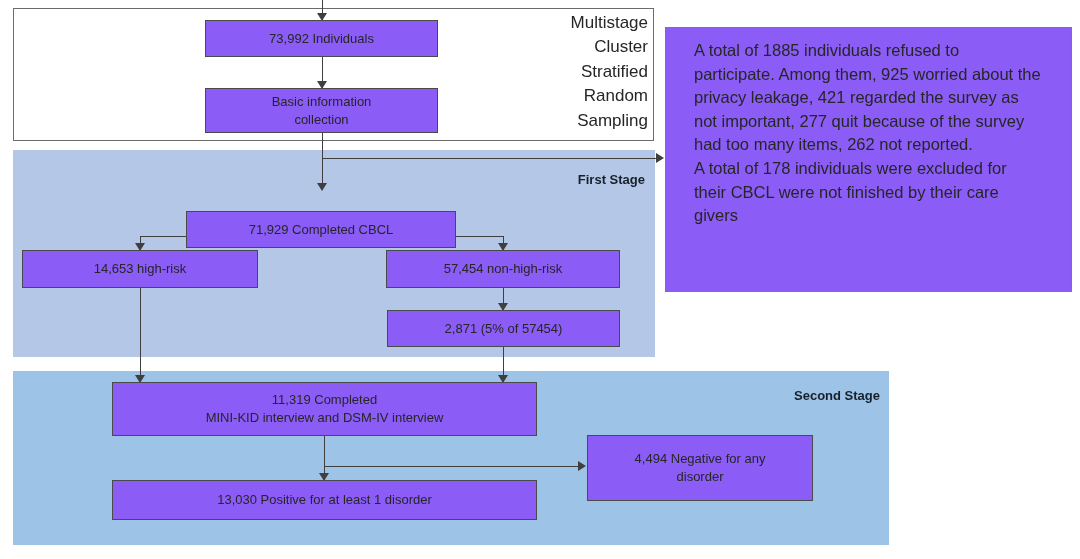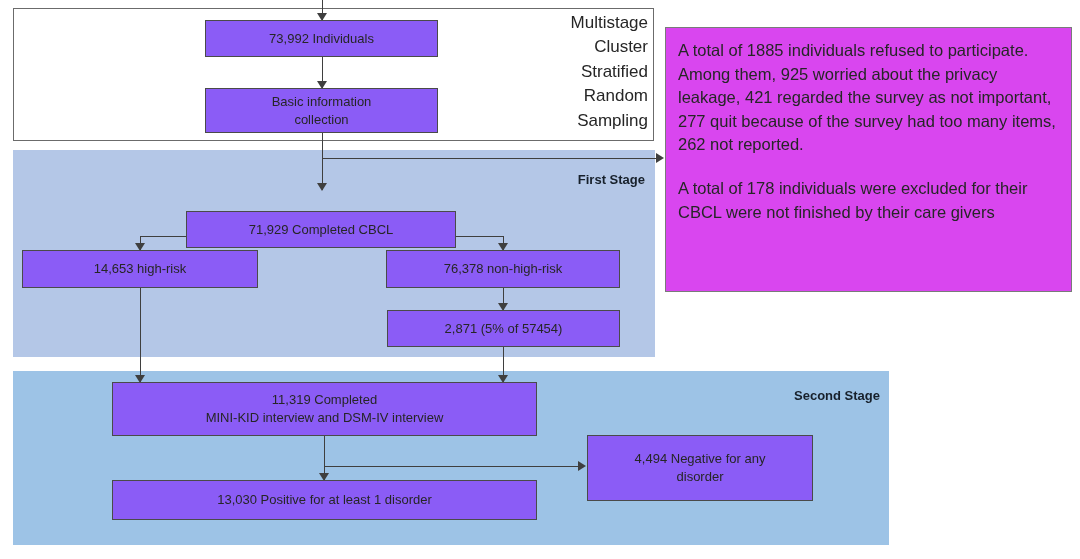--- a/index.html
+++ b/index.html
@@ -55,29 +55,29 @@
   #node-non-high-risk  { left: 386px; top: 250px; width: 234px; height: 38px; }
   #node-sample-2871    { left: 387px; top: 310px; width: 233px; height: 37px; }
   #node-mini-kid       { left: 112px; top: 382px; width: 425px; height: 54px; }
   #node-positive       { left: 112px; top: 480px; width: 425px; height: 40px; }
   #node-negative       { left: 587px; top: 435px; width: 226px; height: 66px; }
   
   #info-panel {
     position: absolute;
     left: 665px; top: 27px; width: 407px; height: 265px;
     box-sizing: border-box;
-    background: #d946ef;
+    background: #8b5cf6;
     border: 1.3px solid #7a7a7a;
-    padding: 11px 12px;
+    padding: 11px 28px;
     color: #262626;
     font-size: 16.5px;
     line-height: 1.43;
   }
   #info-panel p { margin: 0; }
-  #info-panel p + p { margin-top: 20px; }
+  #info-panel p + p { }
   
   #sampling-caption {
     position: absolute;
     left: 468px; top: 11px; width: 180px;
     text-align: right;
     color: #262626;
     font-size: 17px;
     line-height: 1.44;
   }
   
@@ -161,21 +161,21 @@
 
   <div class="node" id="node-individuals">73,992 Individuals</div>
 
   <div class="node" id="node-basic-info" style="white-space: pre-line; text-align: center;">Basic information
 collection</div>
 
   <div class="node" id="node-cbcl">71,929 Completed CBCL</div>
 
   <div class="node" id="node-high-risk">14,653 high-risk</div>
 
-  <div class="node" id="node-non-high-risk">76,378 non-high-risk</div>
+  <div class="node" id="node-non-high-risk">57,454 non-high-risk</div>
 
   <div class="node" id="node-sample-2871">2,871 (5% of 57454)</div>
 
   <div class="node" id="node-mini-kid" style="white-space: pre-line;">11,319 Completed
 MINI-KID interview and DSM-IV interview</div>
 
   <div class="node" id="node-positive">13,030 Positive for at least 1 disorder</div>
 
   <div class="node" id="node-negative" style="white-space: pre-line;">4,494 Negative for any
 disorder</div>

